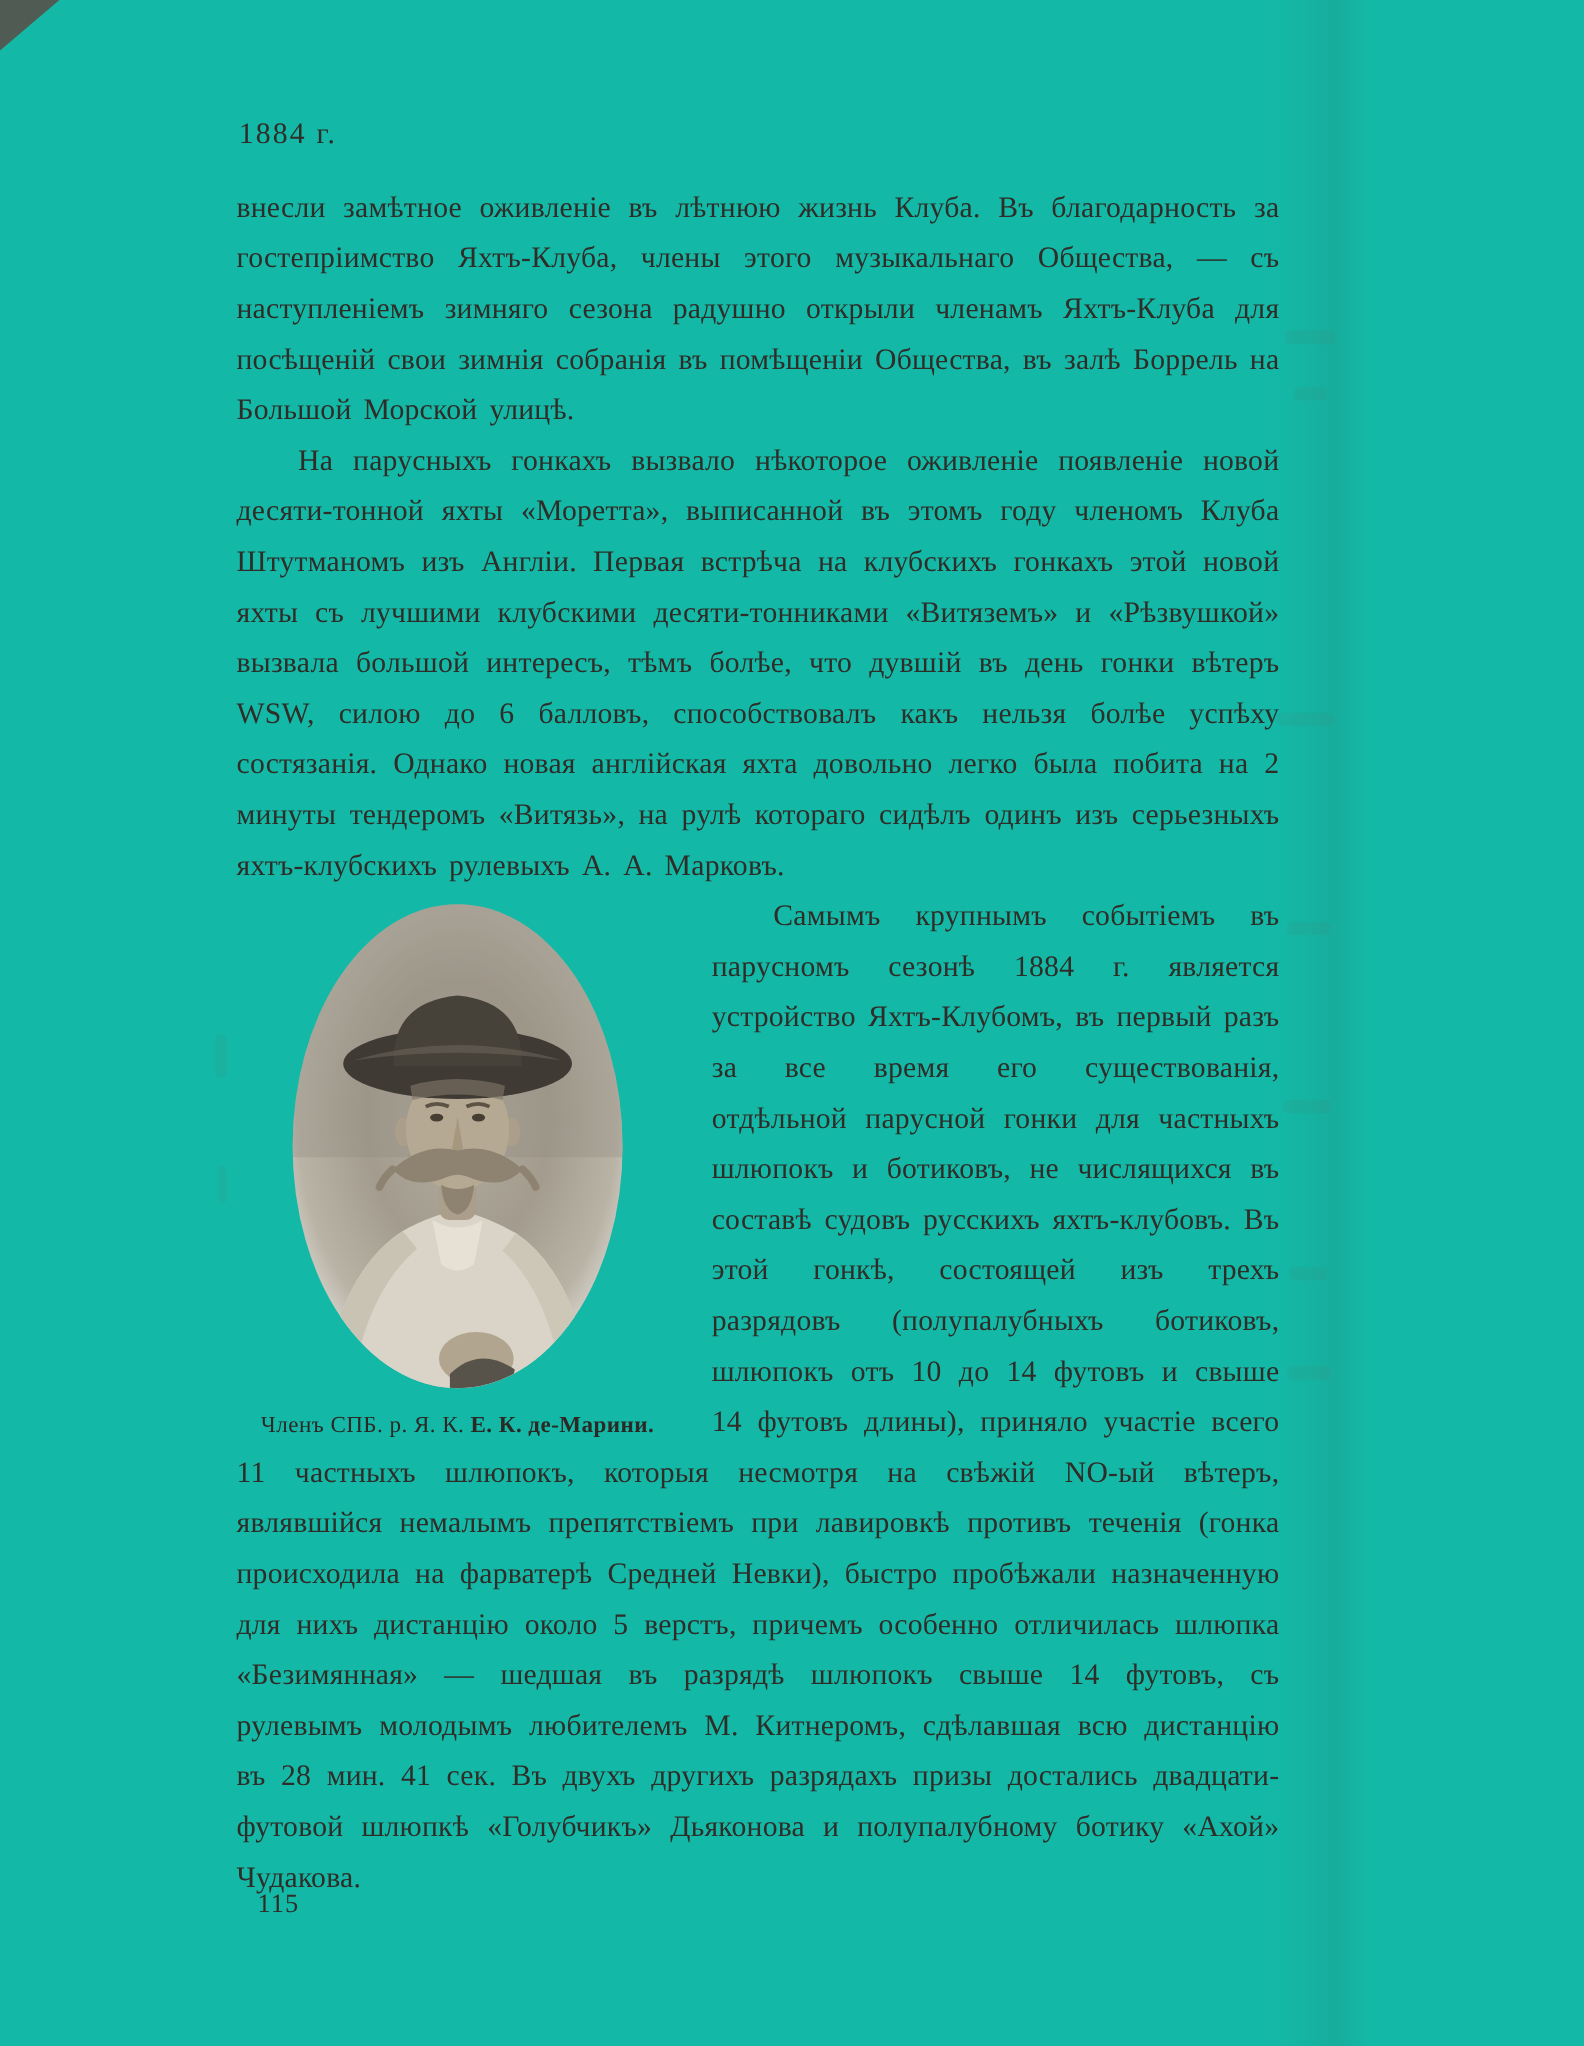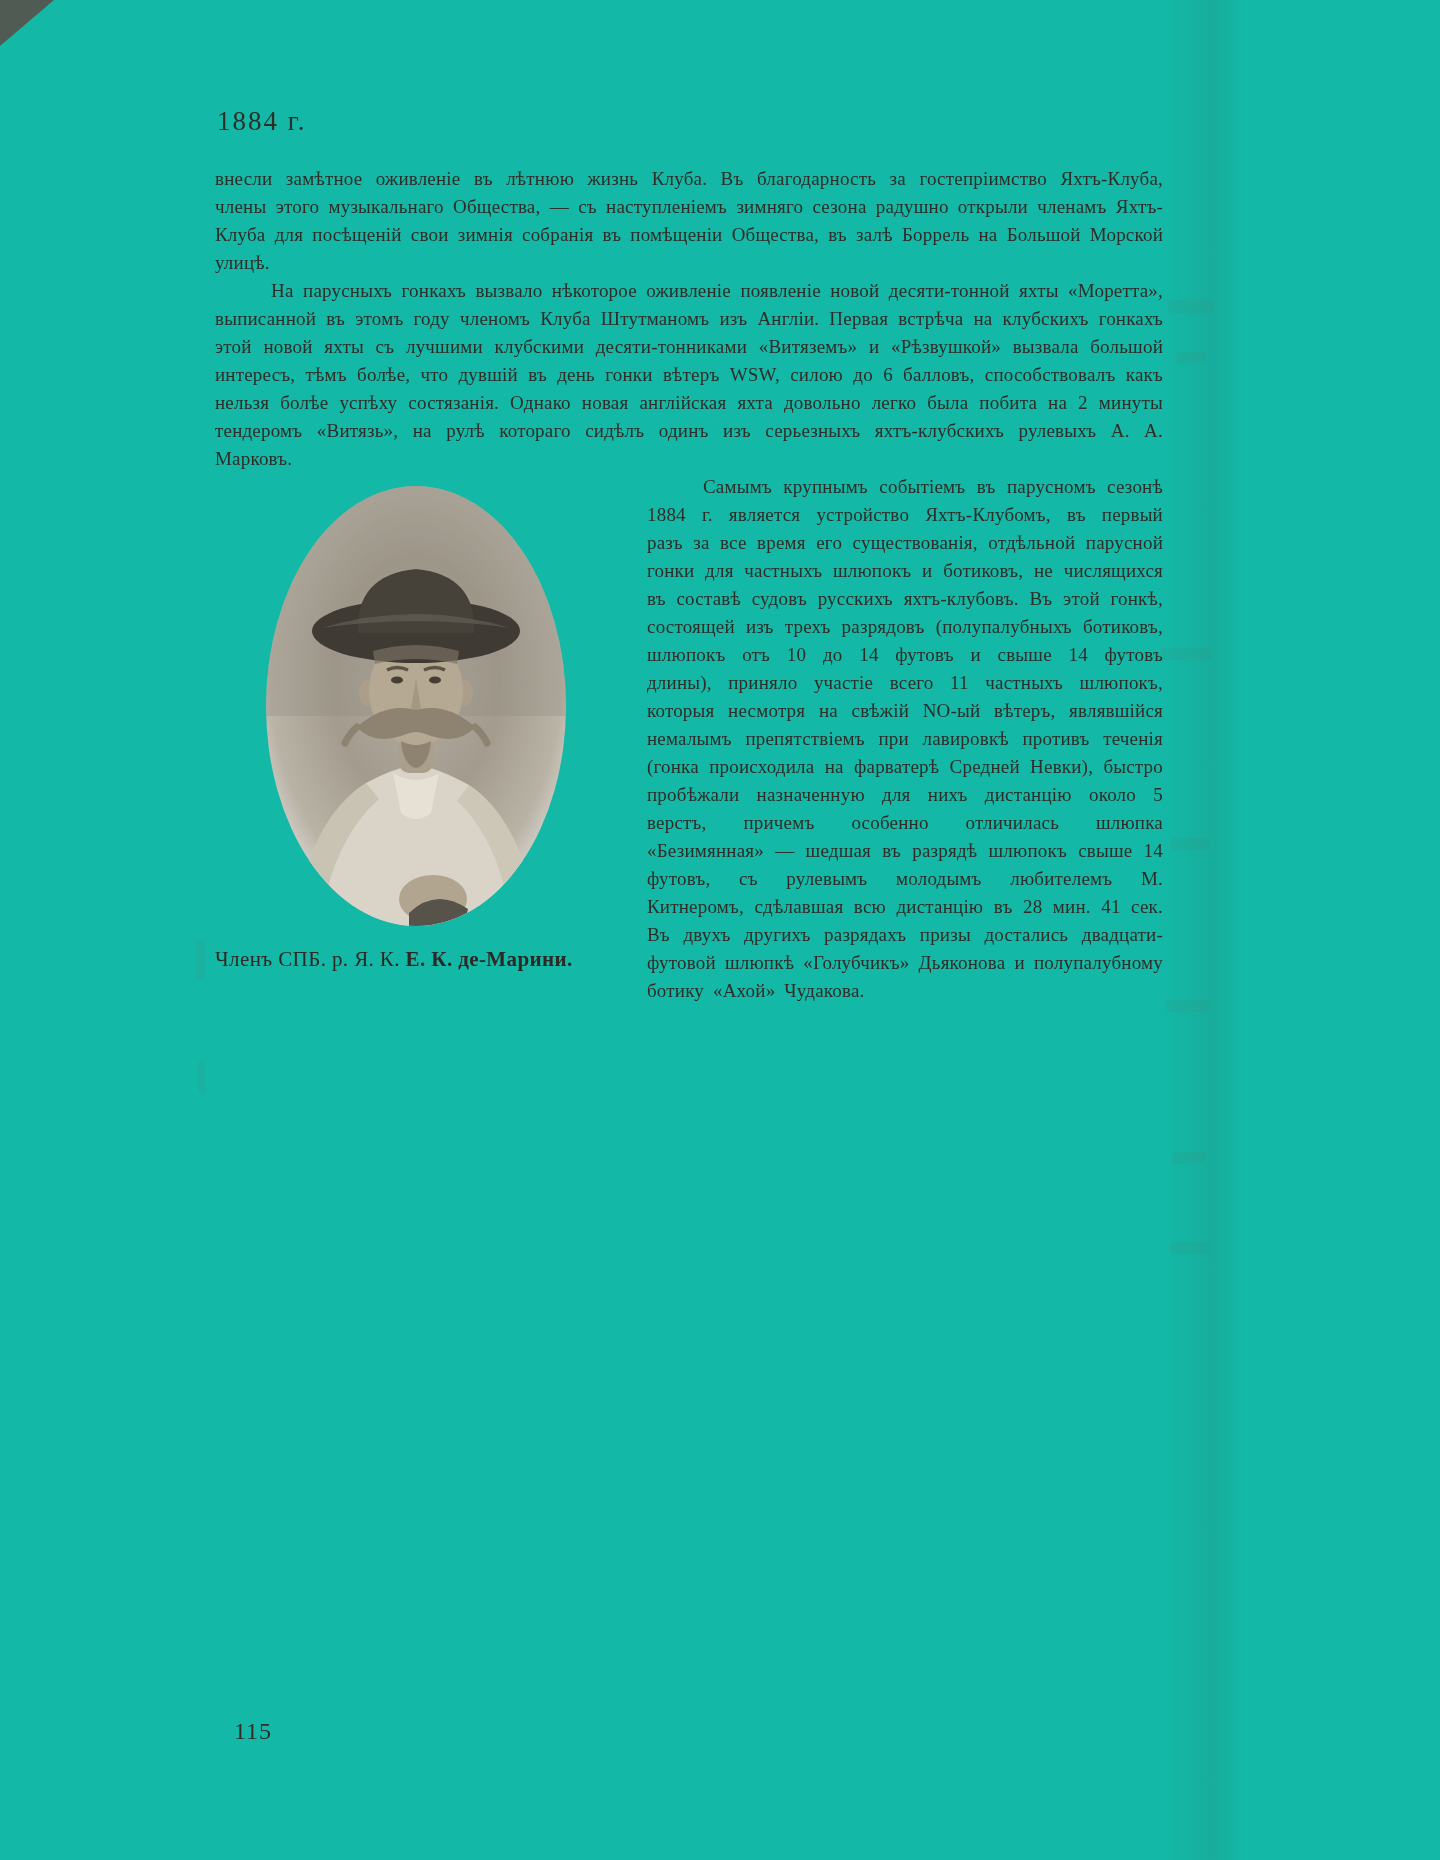--- a/index.html
+++ b/index.html
@@ -53,41 +53,41 @@
     top: 106px;
     width: 948px;
   }
   .running-head {
     font-size: 27px;
     letter-spacing: 2px;
     margin: 0 0 28px 2px;
   }
   .para {
     margin: 0;
-    font-size: 19px;
-    line-height: 28px;
+    font-size: 27px;
+    line-height: 46px;
     text-align: justify;
     word-spacing: 4px;
     letter-spacing: 0.2px;
   }
   .para.indent { text-indent: 56px; }
   figure.portrait {
     float: left;
     width: 402px;
     margin: 8px 30px 6px 0;
     padding: 0;
   }
   figure.portrait svg {
     display: block;
     margin: 0 auto;
   }
   figcaption {
     margin-top: 16px;
     font-size: 21px;
-    text-align: left;
+    text-align: center;
     letter-spacing: 0.4px;
     color: #2b2925;
     white-space: nowrap;
   }
   figcaption .cap-bold { font-weight: bold; }
   .page-number {
     position: absolute;
     left: 234px;
     top: 1718px;
     font-size: 24px;

